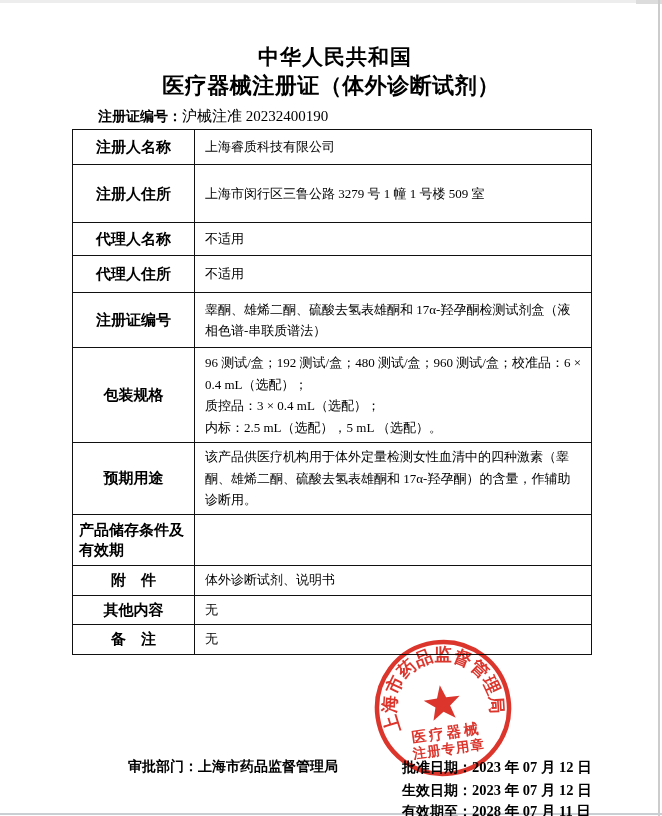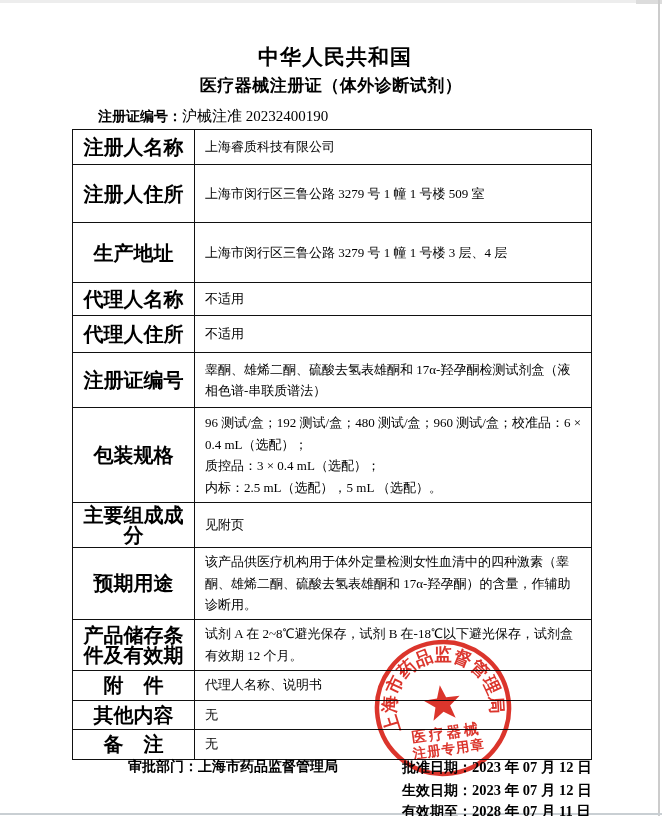--- a/index.html
+++ b/index.html
@@ -7,32 +7,32 @@
   .page{position:relative;width:662px;height:816px;background:#ffffff;overflow:hidden;
         font-family:"Liberation Sans",sans-serif;color:#000;}
   
   .top-bar{position:absolute;top:0;left:0;right:0;height:3px;background:#ededed;}
   .top-corner{position:absolute;top:0;right:0;width:26px;height:4px;background:#dcdcdc;}
   .right-line{position:absolute;top:0;bottom:0;right:2px;width:2px;background:#cccccc;}
   .bottom-line{position:absolute;left:0;right:0;bottom:1px;height:2px;background:#c9cfd3;}
 
   .title1{margin:44px 0 0 0;text-align:center;font-size:21px;font-weight:bold;
           letter-spacing:1px;line-height:26px;padding-left:8px;}
-  .title2{margin:2px 0 0 0;text-align:center;font-size:17px;font-weight:bold;
+  .title2{margin:2px 0 0 0;text-align:center;font-size:22px;font-weight:bold;
           letter-spacing:0.5px;line-height:27px;}
   .regno{margin:8px 0 0 98px;font-size:14px;}
   .regno .lbl{font-weight:bold;text-align:right;}
   .regno .val{font-family:"Liberation Serif",serif;font-size:15px;margin-top:24px;}
 
   .tbl{position:absolute;left:72px;top:129px;width:518px;border:1.6px solid #111;}
   .trow{display:flex;border-top:1.4px solid #111;}
   .trow:first-child{border-top:none;}
   .cell-label{width:122px;flex:0 0 122px;border-right:1.4px solid #111;
-              display:flex;align-items:center;justify-content:center;text-align:center;
-              font-weight:bold;font-size:20px;line-height:20px;padding:2px 6px;box-sizing:border-box;}
+              display:flex;align-items:center;justify-content:center;
+              font-weight:bold;font-size:15px;line-height:20px;padding:2px 6px;box-sizing:border-box;}
   .cell-value{flex:1;display:flex;align-items:center;padding:3px 8px 3px 10px;
               font-family:"Liberation Serif",serif;font-size:13px;line-height:21.5px;
               white-space:pre-line;box-sizing:border-box;}
 
   .footer{position:absolute;left:0;top:753px;width:662px;height:63px;font-size:14px;}
   .f-item{position:absolute;white-space:nowrap;}
   .f-lbl{font-weight:bold;}
   .f-val{font-family:"Liberation Serif",serif;font-weight:bold;font-size:14.5px;}
   .f-dept{left:128px;top:5px;}
   .f-approve{left:402px;top:5px;}
@@ -62,57 +62,48 @@
 
   <div class="tbl">
     <div class="trow" style="min-height:34px">
       <div class="cell-label">注册人名称</div>
       <div class="cell-value">上海睿质科技有限公司</div>
     </div>
     <div class="trow" style="min-height:57px">
       <div class="cell-label">注册人住所</div>
       <div class="cell-value">上海市闵行区三鲁公路 3279 号 1 幢 1 号楼 509 室</div>
     </div>
-    <div class="trow" style="min-height:59px">
-      <div class="cell-label">生产地址</div>
-      <div class="cell-value">上海市闵行区三鲁公路 3279 号 1 幢 1 号楼 3 层、4 层</div>
-    </div>
     <div class="trow" style="min-height:32px">
       <div class="cell-label">代理人名称</div>
       <div class="cell-value">不适用</div>
     </div>
     <div class="trow" style="min-height:36px">
       <div class="cell-label">代理人住所</div>
       <div class="cell-value">不适用</div>
     </div>
     <div class="trow" style="min-height:54px">
       <div class="cell-label">注册证编号</div>
       <div class="cell-value">睾酮、雄烯二酮、硫酸去氢表雄酮和 17α-羟孕酮检测试剂盒（液相色谱-串联质谱法）</div>
     </div>
     <div class="trow" style="min-height:94px">
       <div class="cell-label">包装规格</div>
       <div class="cell-value">96 测试/盒；192 测试/盒；480 测试/盒；960 测试/盒；校准品：6 × 0.4 mL（选配）；
 质控品：3 × 0.4 mL（选配）；
 内标：2.5 mL（选配），5 mL （选配）。</div>
     </div>
-    <div class="trow" style="min-height:43px">
-      <div class="cell-label">主要组成成分</div>
-      <div class="cell-value">见附页</div>
-    </div>
     <div class="trow" style="min-height:64px">
       <div class="cell-label">预期用途</div>
       <div class="cell-value">该产品供医疗机构用于体外定量检测女性血清中的四种激素（睾酮、雄烯二酮、硫酸去氢表雄酮和 17α-羟孕酮）的含量，作辅助诊断用。</div>
     </div>
     <div class="trow" style="min-height:50px">
       <div class="cell-label">产品储存条件及有效期</div>
-      <div class="cell-value">试剂 A 在 2~8℃避光保存，试剂 B 在-18℃以下避光保存，试剂盒有效期 12 个月。</div>
     </div>
     <div class="trow" style="min-height:29px">
       <div class="cell-label">附　件</div>
-      <div class="cell-value">代理人名称、说明书</div>
+      <div class="cell-value">体外诊断试剂、说明书</div>
     </div>
     <div class="trow" style="min-height:28px">
       <div class="cell-label">其他内容</div>
       <div class="cell-value">无</div>
     </div>
     <div class="trow" style="min-height:29px">
       <div class="cell-label">备　注</div>
       <div class="cell-value">无</div>
     </div>
   </div>

